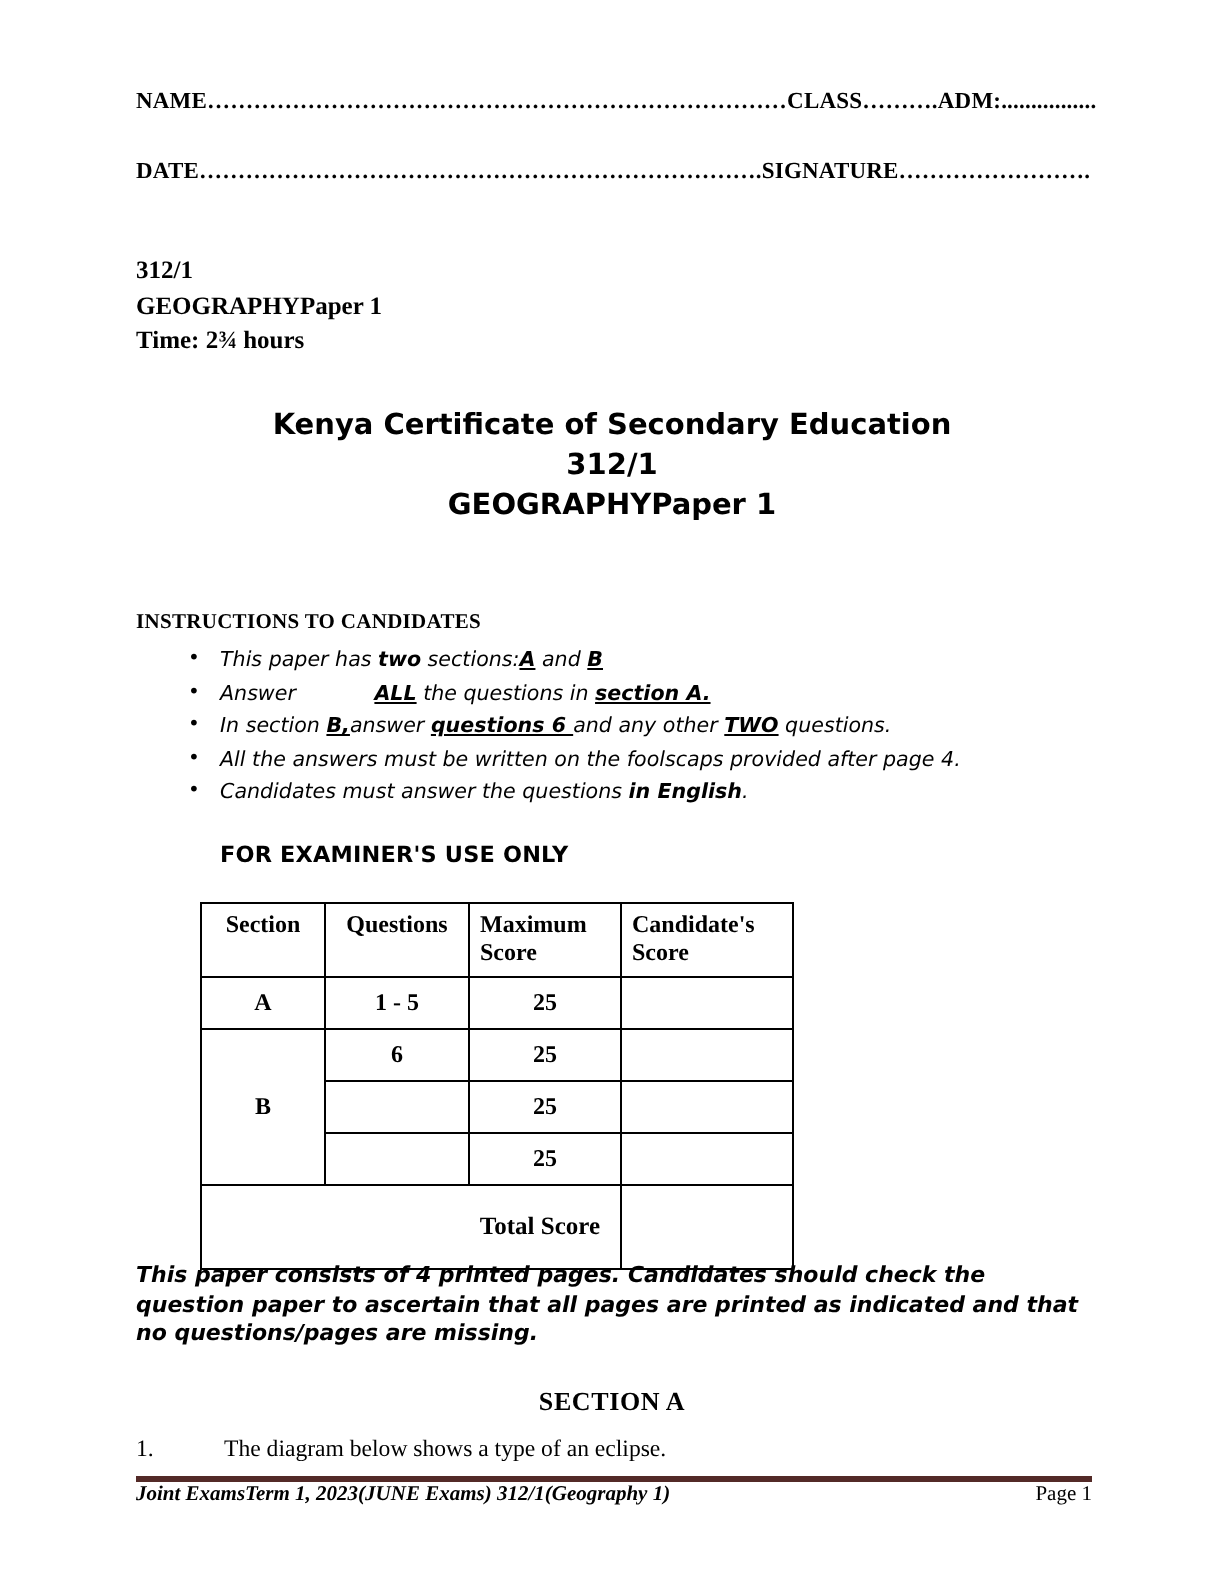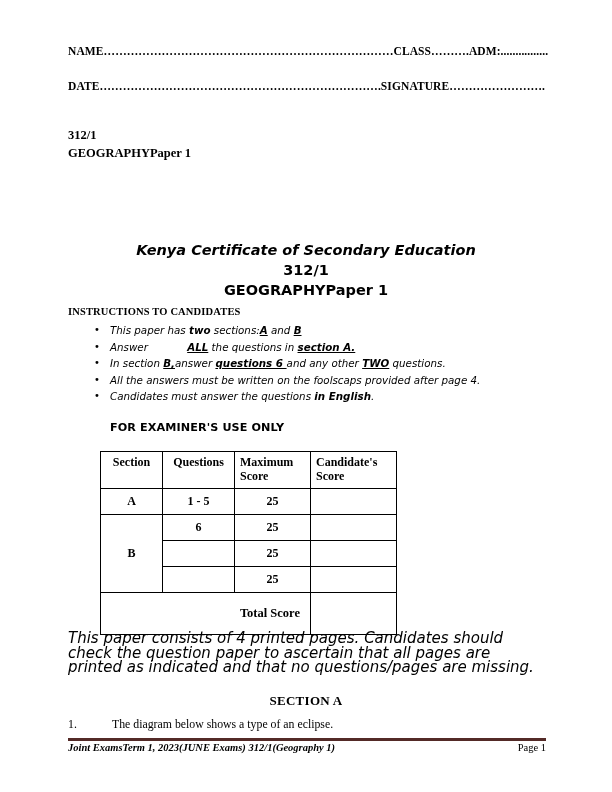--- a/index.html
+++ b/index.html
@@ -60,24 +60,22 @@
   .title-block {
     position: absolute;
     left: 0;
     top: 203px;
     width: 612px;
     text-align: center;
   }
   .title-1 {
     font-family: "DejaVu Sans", sans-serif;
     font-weight: bold;
-    font-style: italic;
     font-size: 14.5px;
     line-height: 20px;
-    margin-top: 37px;
   }
   .title-2, .title-3 {
     font-family: "DejaVu Sans", sans-serif;
     font-weight: bold;
     font-size: 14.5px;
     line-height: 20px;
   }
   .title-3 { white-space: nowrap; }
 
   
@@ -172,22 +170,22 @@
   .col-cand  { width: 86px; }
 
   
   .note {
     position: absolute;
     left: 68px;
     top: 631px;
     width: 478px;
     font-family: "DejaVu Sans", sans-serif;
     font-style: italic;
-    font-weight: normal;
-    font-size: 15px;
+    font-weight: bold;
+    font-size: 11px;
     line-height: 14.5px;
   }
 
   
   .section-a {
     position: absolute;
     left: 0;
     top: 693px;
     width: 612px;
     text-align: center;
@@ -247,20 +245,21 @@
 <div class="page">
 
   <div class="id-block">
     <div class="id-line">NAME…………………………………………………………………CLASS……….ADM:..................</div>
     <div class="id-line second">DATE……………………………………………………………….SIGNATURE…………………….</div>
   </div>
 
   <div class="code-block">
     <div class="code-line">312/1</div>
     <div class="code-line">GEOGRAPHYPaper 1</div>
+    <div class="code-line">Time: 2¾ hours</div>
   </div>
 
   <div class="title-block">
     <div class="title-1">Kenya Certificate of Secondary Education</div>
     <div class="title-2">312/1</div>
     <div class="title-3">GEOGRAPHYPaper 1</div>
   </div>
 
   <div class="instr-head">INSTRUCTIONS TO CANDIDATES</div>
   <ul class="instr-list" id="instr-list">

